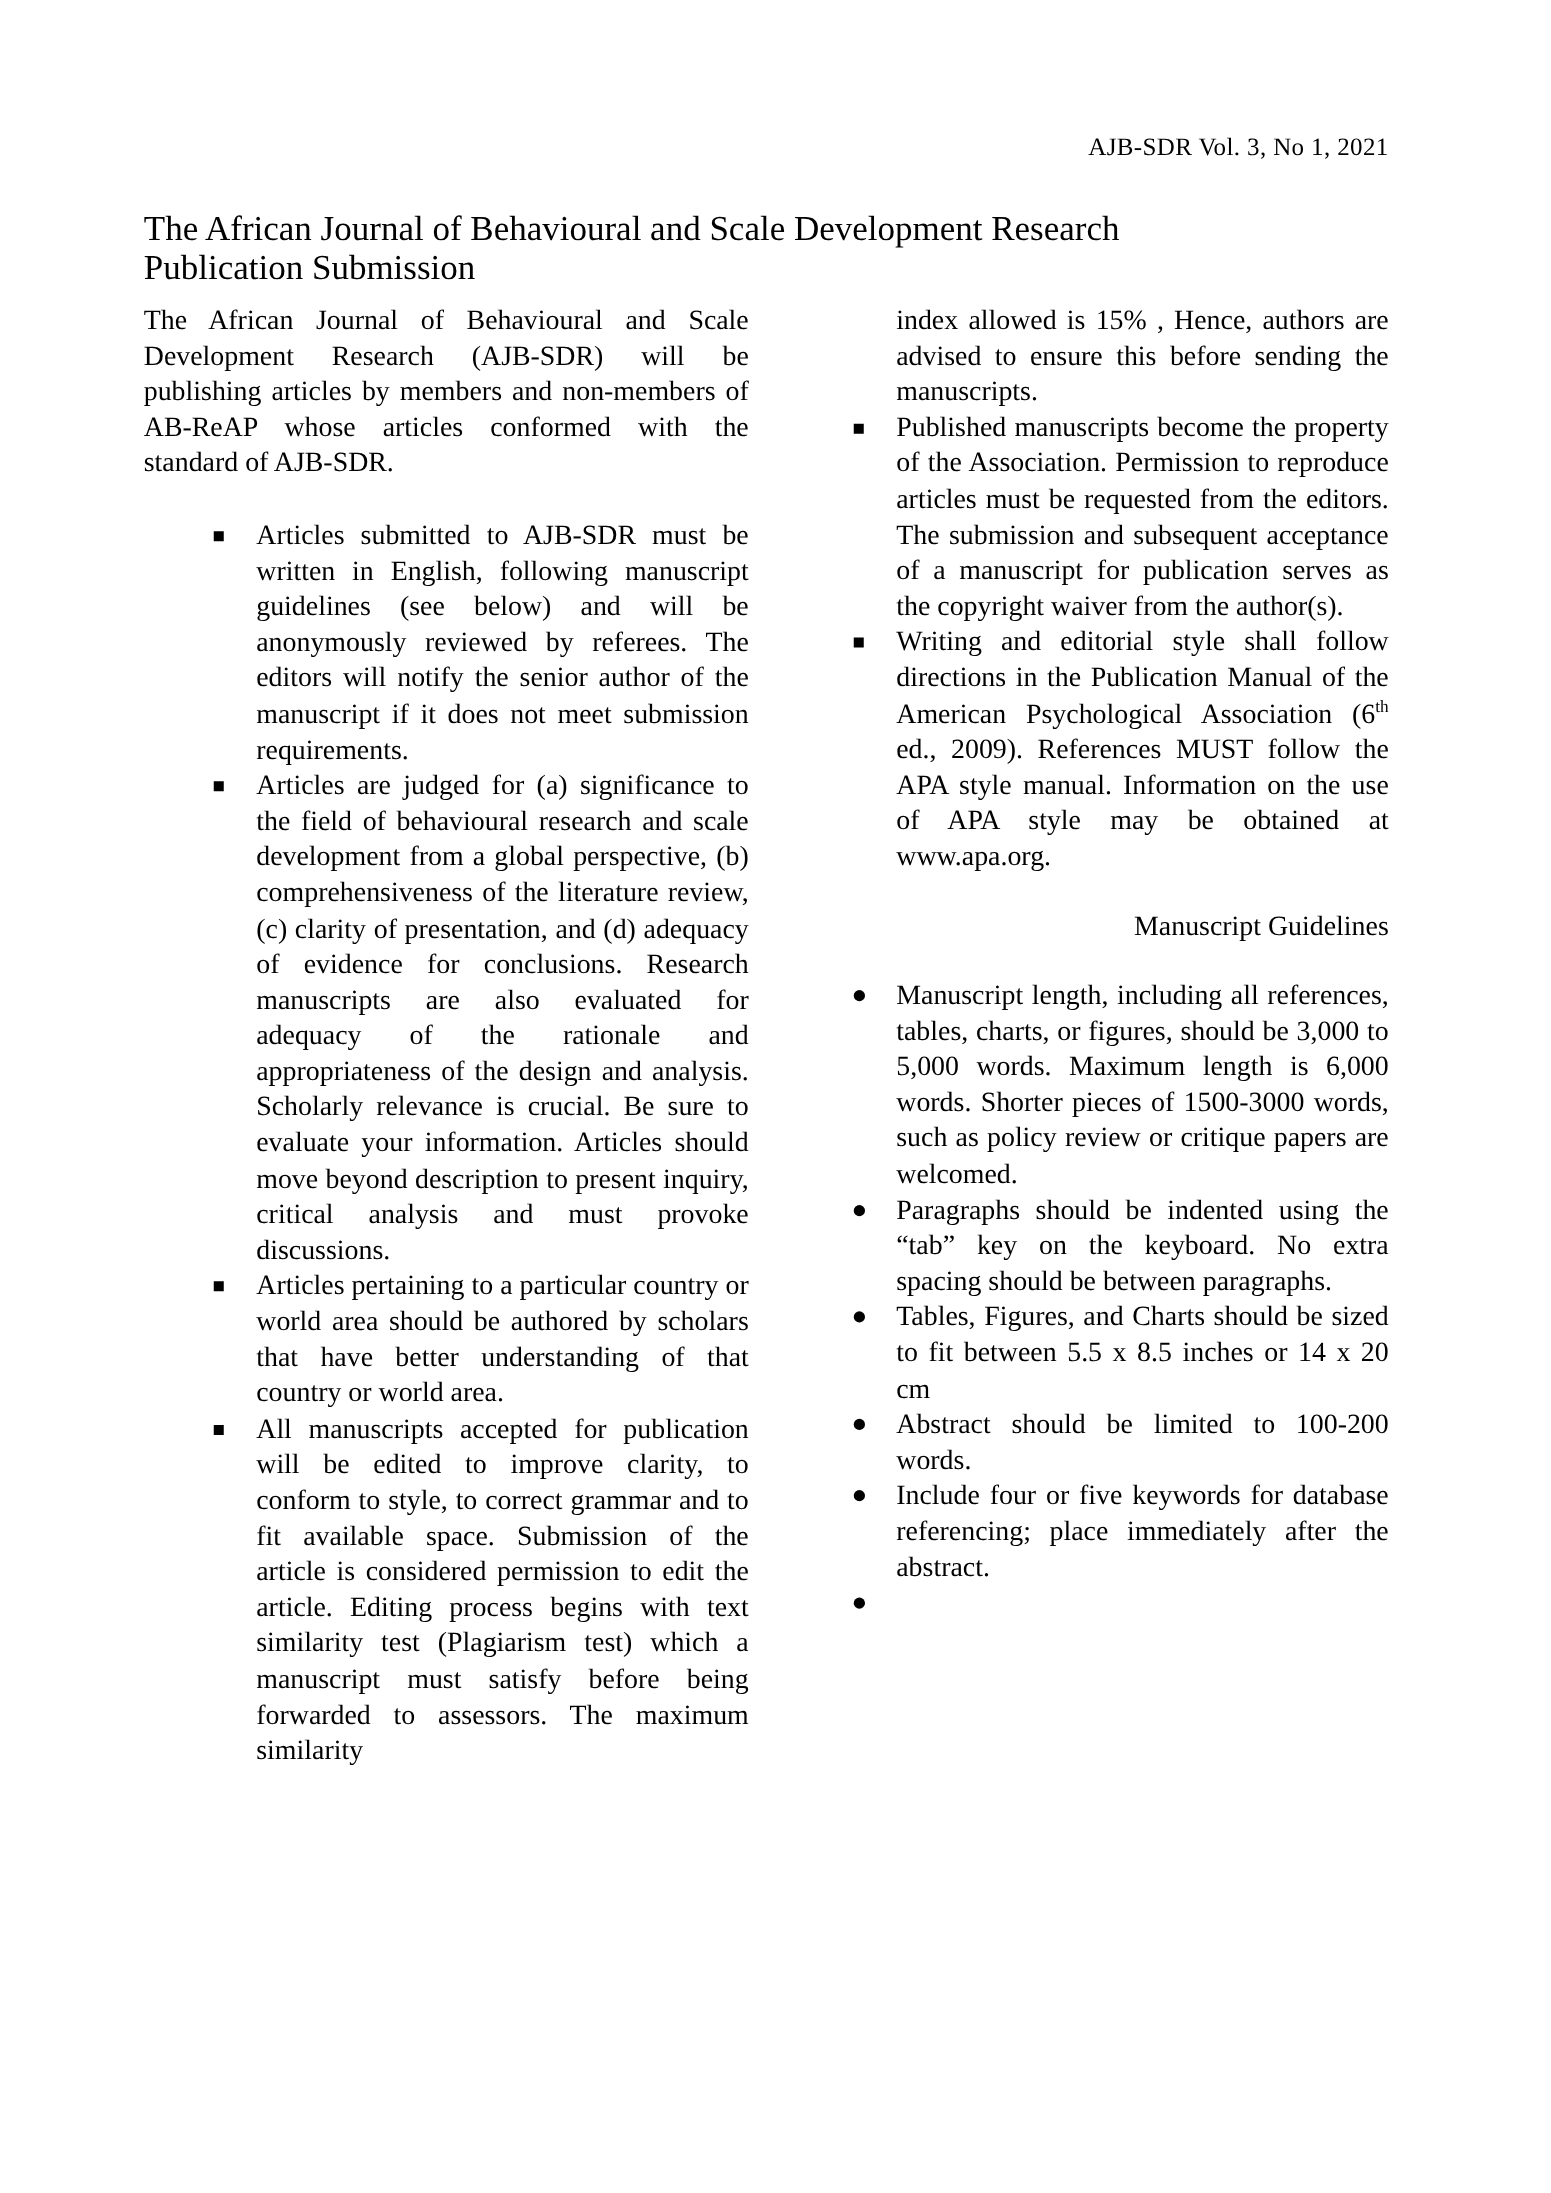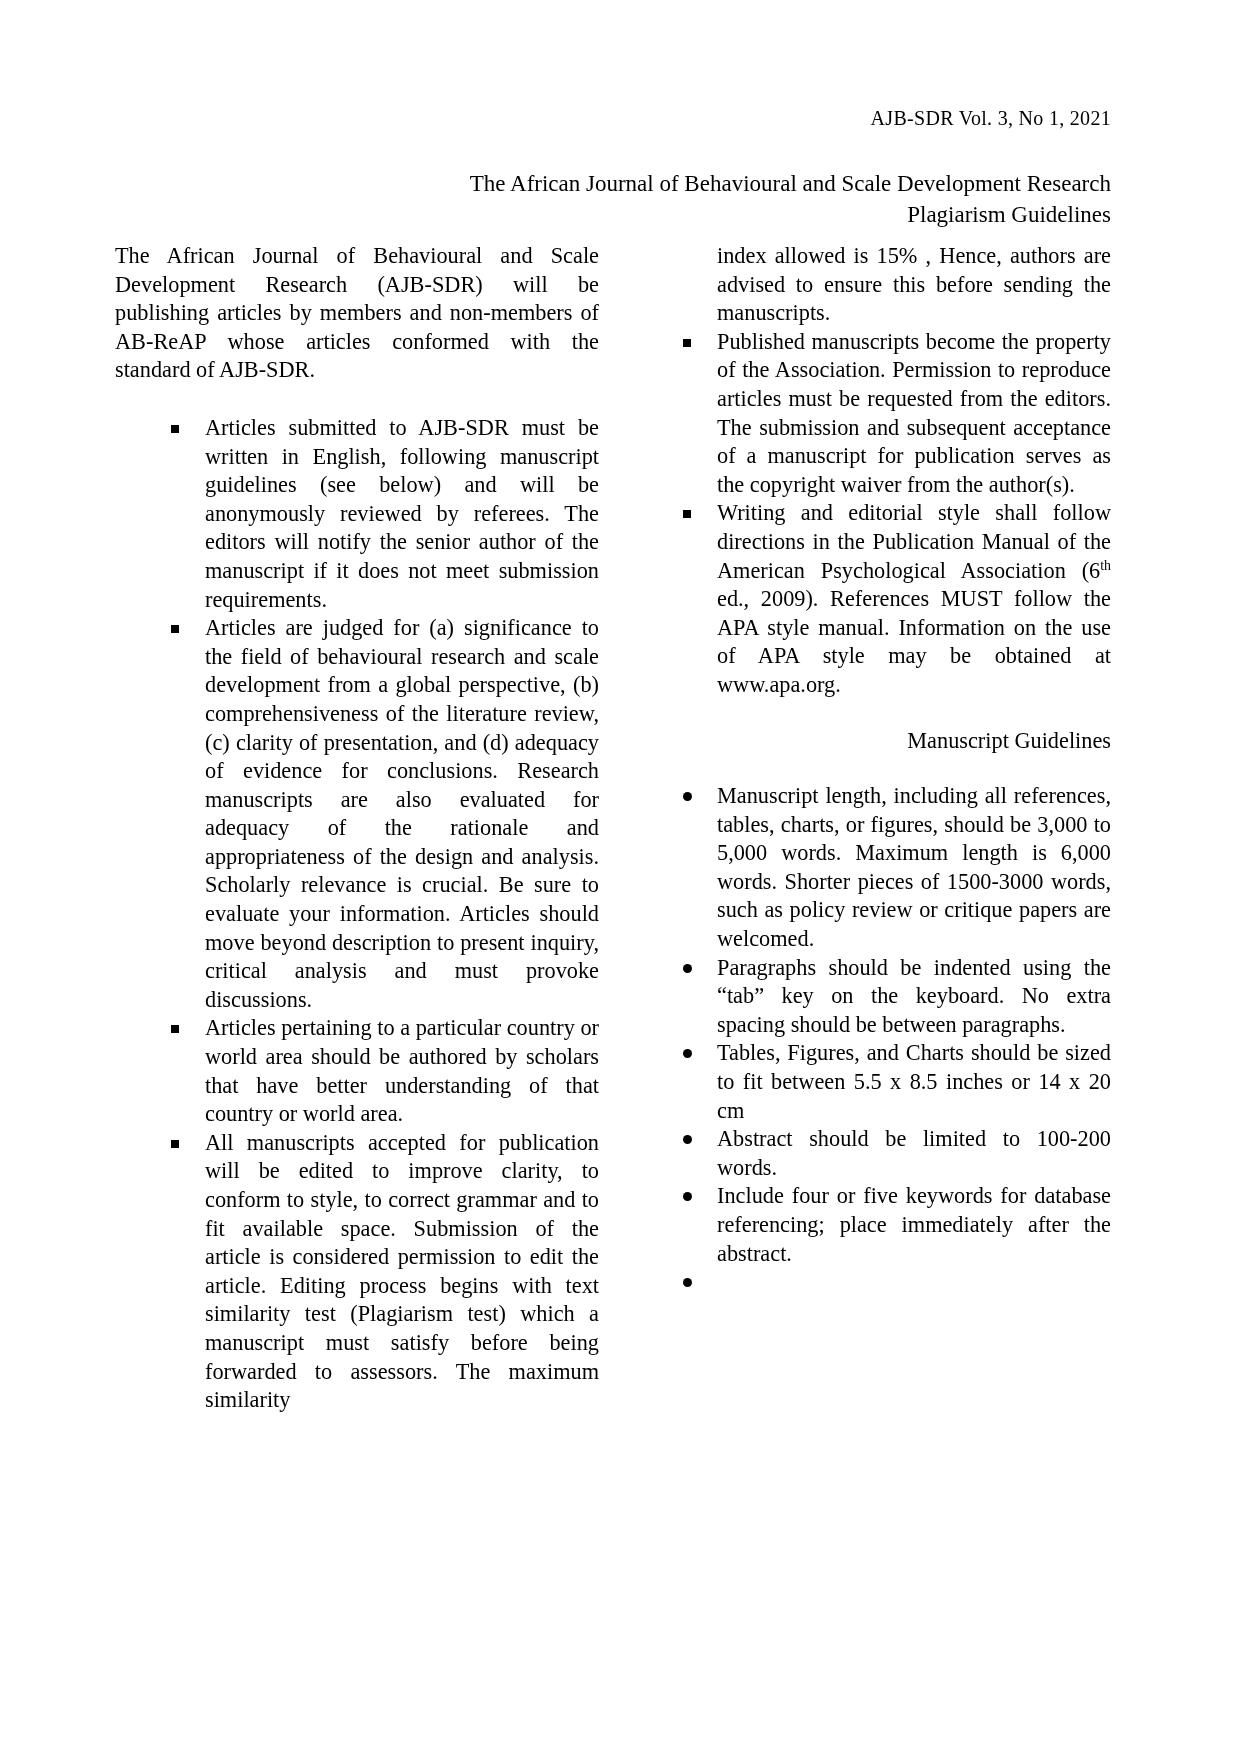--- a/index.html
+++ b/index.html
@@ -14,23 +14,23 @@
     padding: 106px 130px 0 115px;
     overflow: hidden;
   }
   .header-line {
     text-align: right;
     font-size: 20px;
     line-height: 24px;
     letter-spacing: 0.3px;
   }
   .title-block {
-    text-align: right;
+    text-align: left;
     margin-top: 38px;
-    font-size: 23px;
+    font-size: 28px;
     line-height: 31px;
   }
   .columns {
     display: flex;
     gap: 28px;
     margin-top: 12px;
   }
   .col {
     flex: 1;
     font-size: 22.3px;
@@ -62,21 +62,21 @@
 </style>
 </head>
 <body>
 
 <div class="page">
 
   <div class="header-line">AJB-SDR Vol. 3, No 1, 2021</div>
 
   <div class="title-block">
     <div>The African Journal of Behavioural and Scale Development Research</div>
-    <div>Plagiarism Guidelines</div>
+    <div>Publication Submission</div>
   </div>
 
   <div class="columns">
 
     <div class="col">
       <p class="intro">The African Journal of Behavioural and Scale Development Research (AJB-SDR) will be publishing articles by members and non-members of AB-ReAP whose articles conformed with the standard of AJB-SDR.</p>
       <ul class="bullet-list" id="left-list">
           <li><span class="marker"></span><span>Articles submitted to AJB-SDR must be written in English, following manuscript guidelines (see below) and will be anonymously reviewed by referees. The editors will notify the senior author of the manuscript if it does not meet submission requirements.</span></li>
           <li><span class="marker"></span><span>Articles are judged for (a) significance to the field of behavioural research and scale development from a global perspective, (b) comprehensiveness of the literature review, (c) clarity of presentation, and (d) adequacy of evidence for conclusions. Research manuscripts are also evaluated for adequacy of the rationale and appropriateness of the design and analysis. Scholarly relevance is crucial. Be sure to evaluate your information. Articles should move beyond description to present inquiry, critical analysis and must provoke discussions.</span></li>
           <li><span class="marker"></span><span>Articles pertaining to a particular country or world area should be authored by scholars that have better understanding of that country or world area.</span></li>

